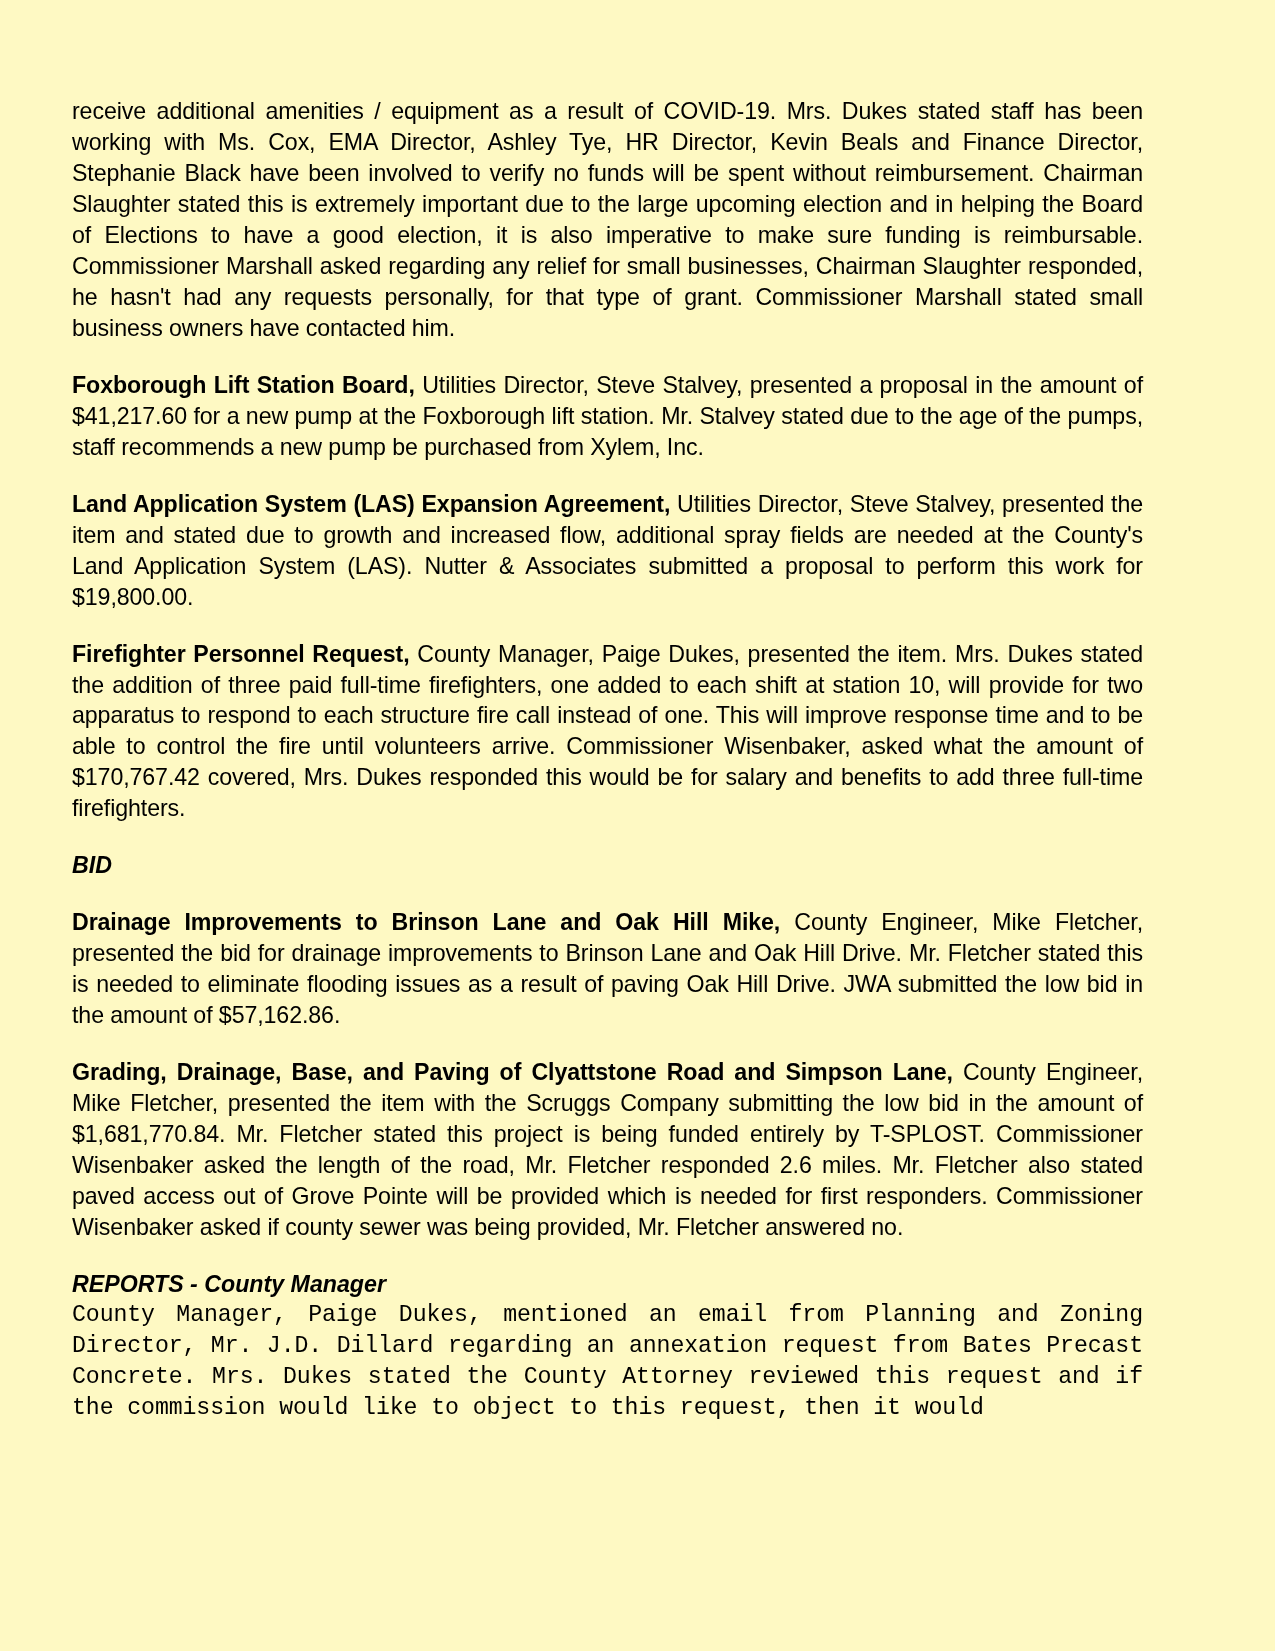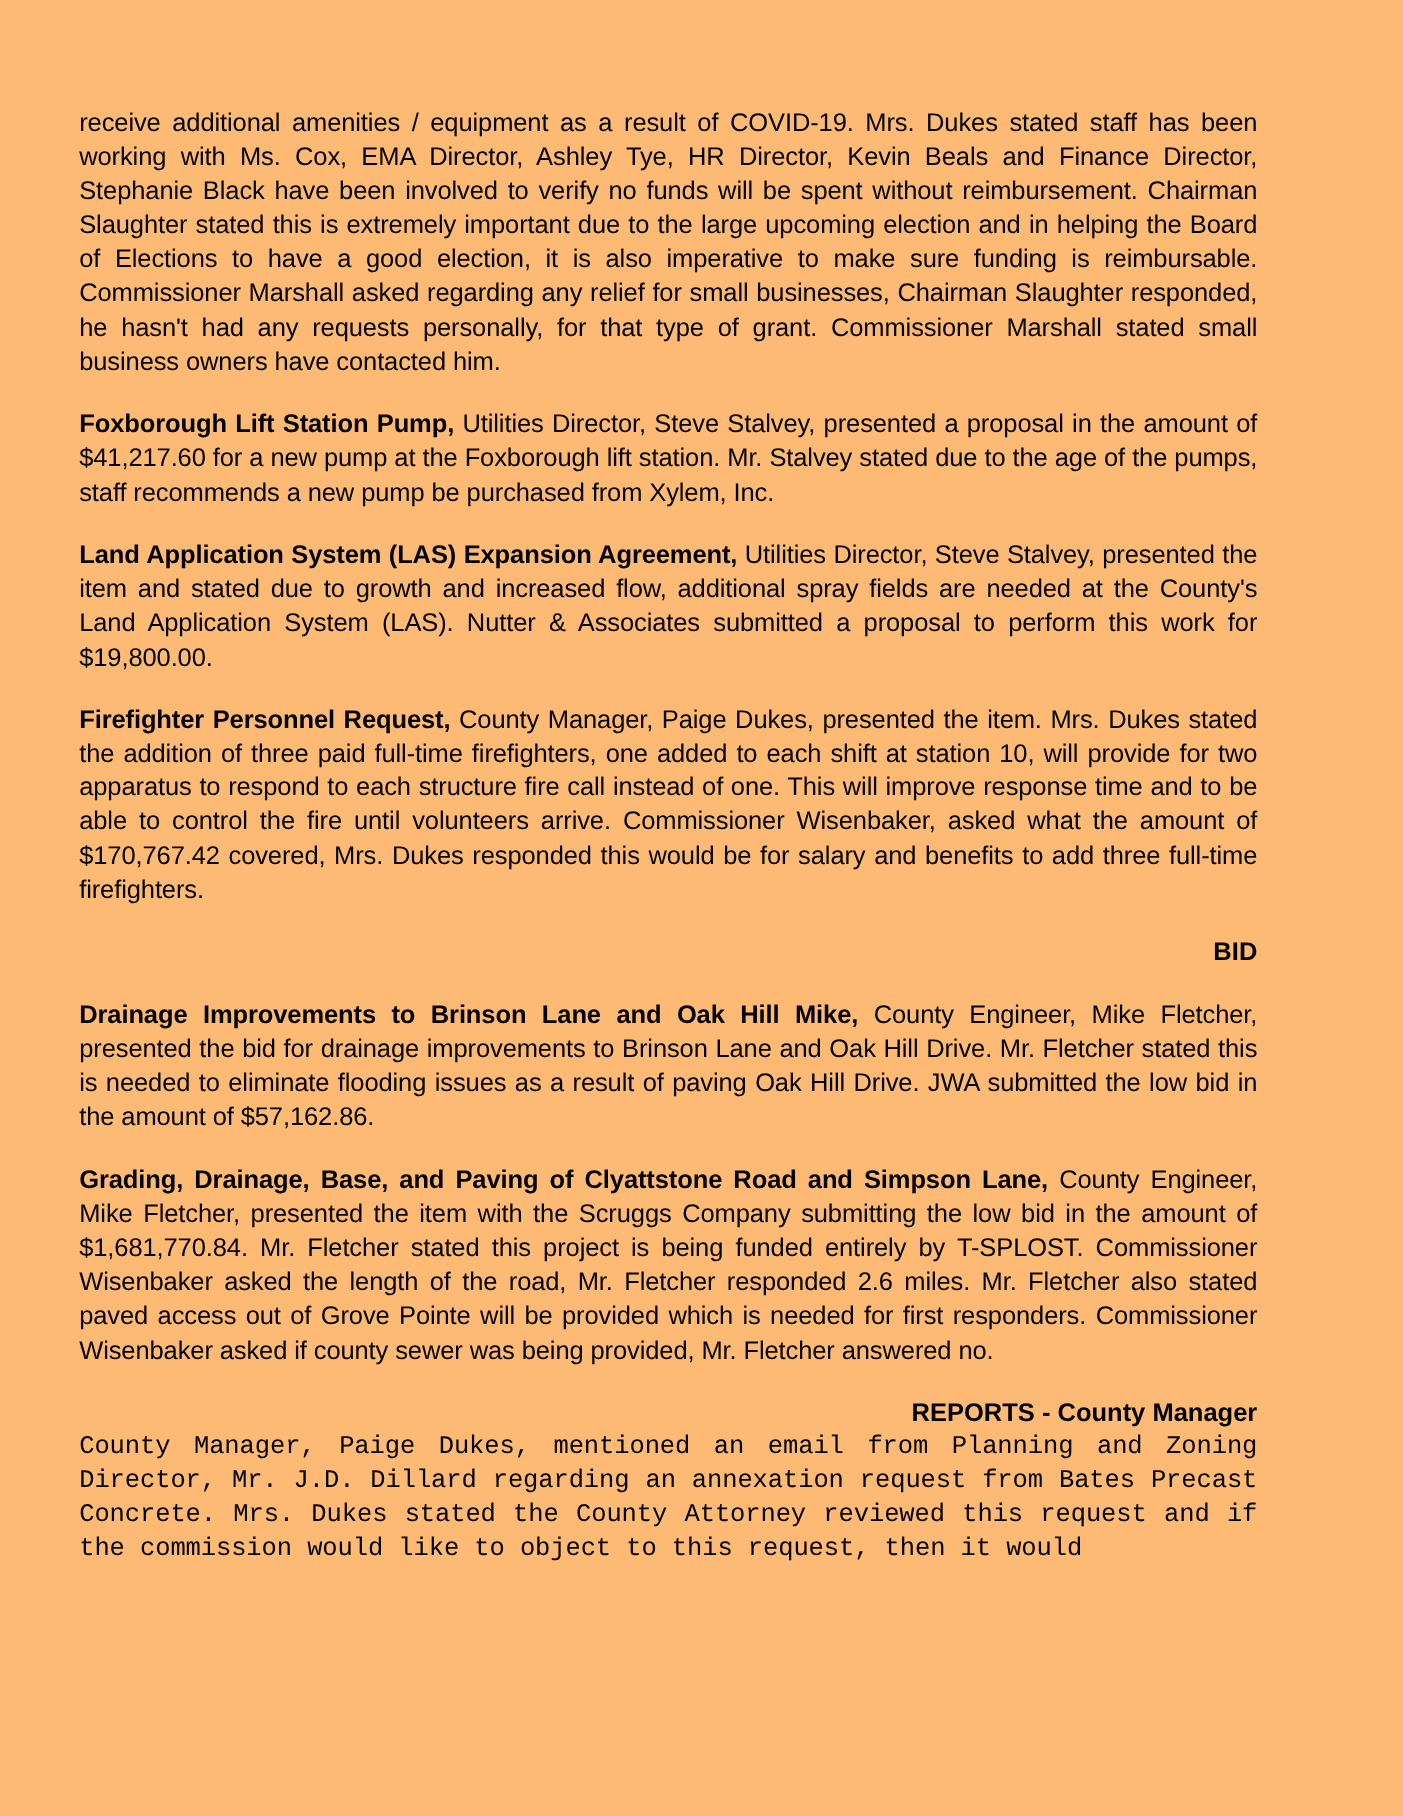--- a/index.html
+++ b/index.html
@@ -13,21 +13,21 @@
     font-family: "Liberation Sans", sans-serif;
     color: #000000;
     -webkit-font-smoothing: antialiased;
   }
   .page {
     position: relative;
     box-sizing: border-box;
     width: 1275px;
     height: 1651px;
     padding: 96px 132px 96px 72px;
-    background: #fdba74;
+    background: #fef9c3;
   }
   .doc-body {
     width: 1071px;
   }
   p.para {
     margin: 0 0 26px 0;
     font-size: 23.2px;
     line-height: 1.335;
     text-align: justify;
     text-justify: inter-word;
@@ -39,38 +39,39 @@
     font-family: Liberation Mono, monospace;
   }
   .lead {
     font-weight: bold;
   }
   .section-head {
     font-weight: bold;
     font-size: 23.2px;
     line-height: 1.335;
     margin: 0 0 26px 0;
-    text-align: right;
+    text-align: left;
+    font-style: italic;
   }
   .section-head.attached {
     margin-bottom: 0;
   }
 </style>
 </head>
 <body>
 
 <div class="page">
   <div class="doc-body">
 
     <p class="para">
       <span>receive additional amenities / equipment as a result of COVID-19.  Mrs. Dukes stated staff has been working with Ms. Cox, EMA Director, Ashley Tye, HR Director, Kevin Beals and Finance Director, Stephanie Black have been involved to verify no funds will be spent without reimbursement.  Chairman Slaughter stated this is extremely important due to the large upcoming election and in helping the Board of Elections to have a good election, it is also imperative to make sure funding is reimbursable.  Commissioner Marshall asked regarding any relief for small businesses, Chairman Slaughter responded, he hasn't had any requests personally, for that type of grant.  Commissioner Marshall stated small business owners have contacted him.</span>
     </p>
 
     <p class="para">
-      <span class="lead">Foxborough Lift Station Pump,</span><span> Utilities Director, Steve Stalvey, presented a proposal in the amount of $41,217.60 for a new pump at the Foxborough lift station.  Mr. Stalvey stated due to the age of the pumps, staff recommends a new pump be purchased from Xylem, Inc.</span>
+      <span class="lead">Foxborough Lift Station Board,</span><span> Utilities Director, Steve Stalvey, presented a proposal in the amount of $41,217.60 for a new pump at the Foxborough lift station.  Mr. Stalvey stated due to the age of the pumps, staff recommends a new pump be purchased from Xylem, Inc.</span>
     </p>
 
     <p class="para">
       <span class="lead">Land Application System (LAS) Expansion Agreement,</span><span> Utilities Director, Steve Stalvey, presented the item and stated due to growth and increased flow, additional spray fields are needed at the County's Land Application System (LAS).  Nutter &amp; Associates submitted a proposal to perform this work for $19,800.00.</span>
     </p>
 
     <p class="para">
       <span class="lead">Firefighter Personnel Request,</span><span> County Manager, Paige Dukes, presented the item.  Mrs. Dukes stated the addition of three paid full-time firefighters, one added to each shift at station 10, will provide for two apparatus to respond to each structure fire call instead of one.  This will improve response time and to be able to control the fire until volunteers arrive.  Commissioner Wisenbaker, asked what the amount of $170,767.42 covered, Mrs. Dukes responded this would be for salary and benefits to add three full-time firefighters.</span>
     </p>
 

